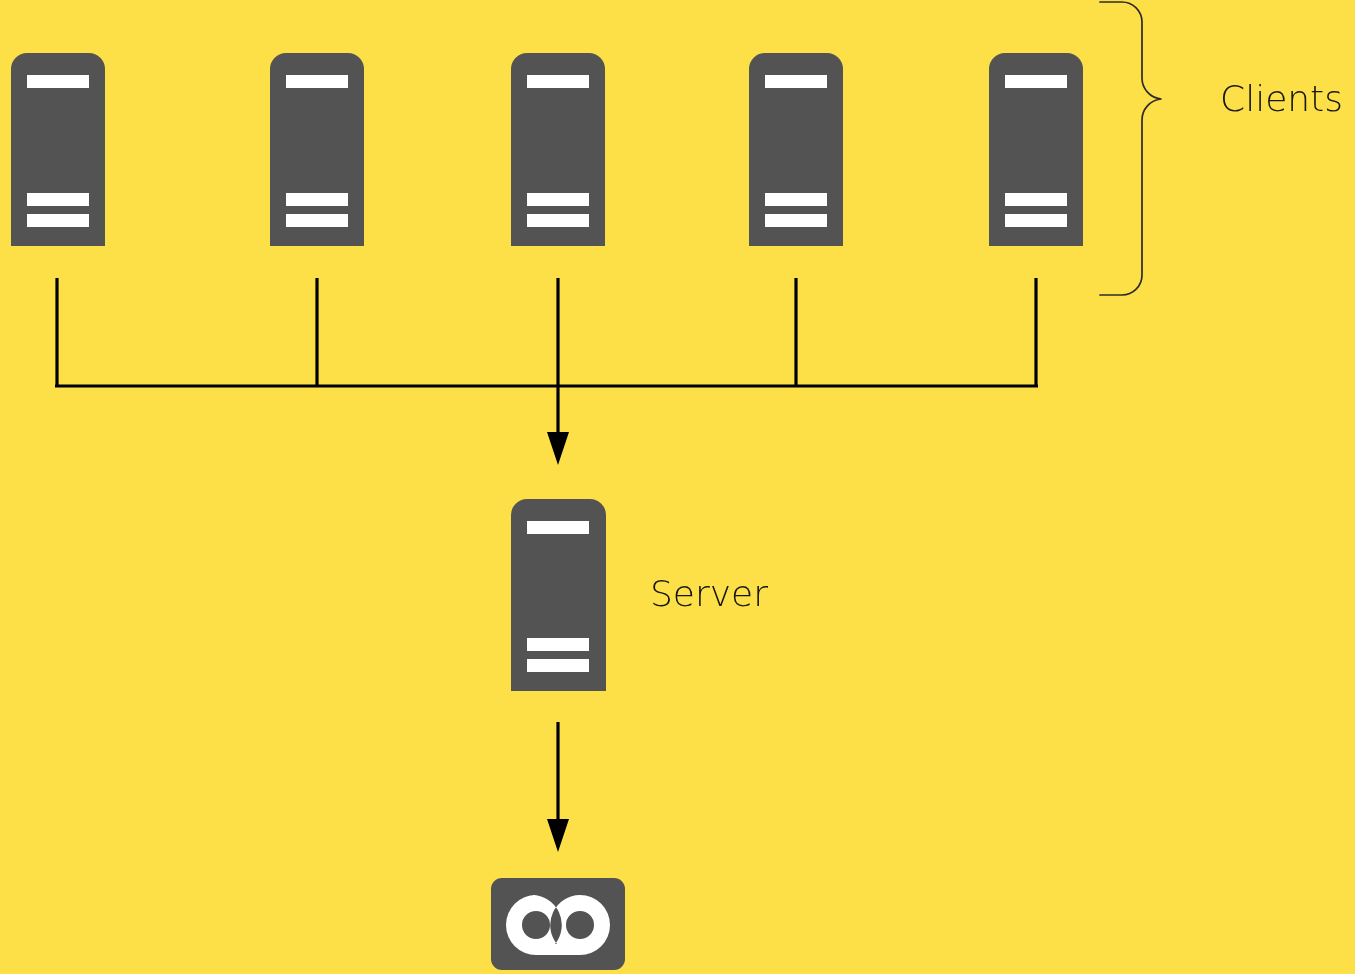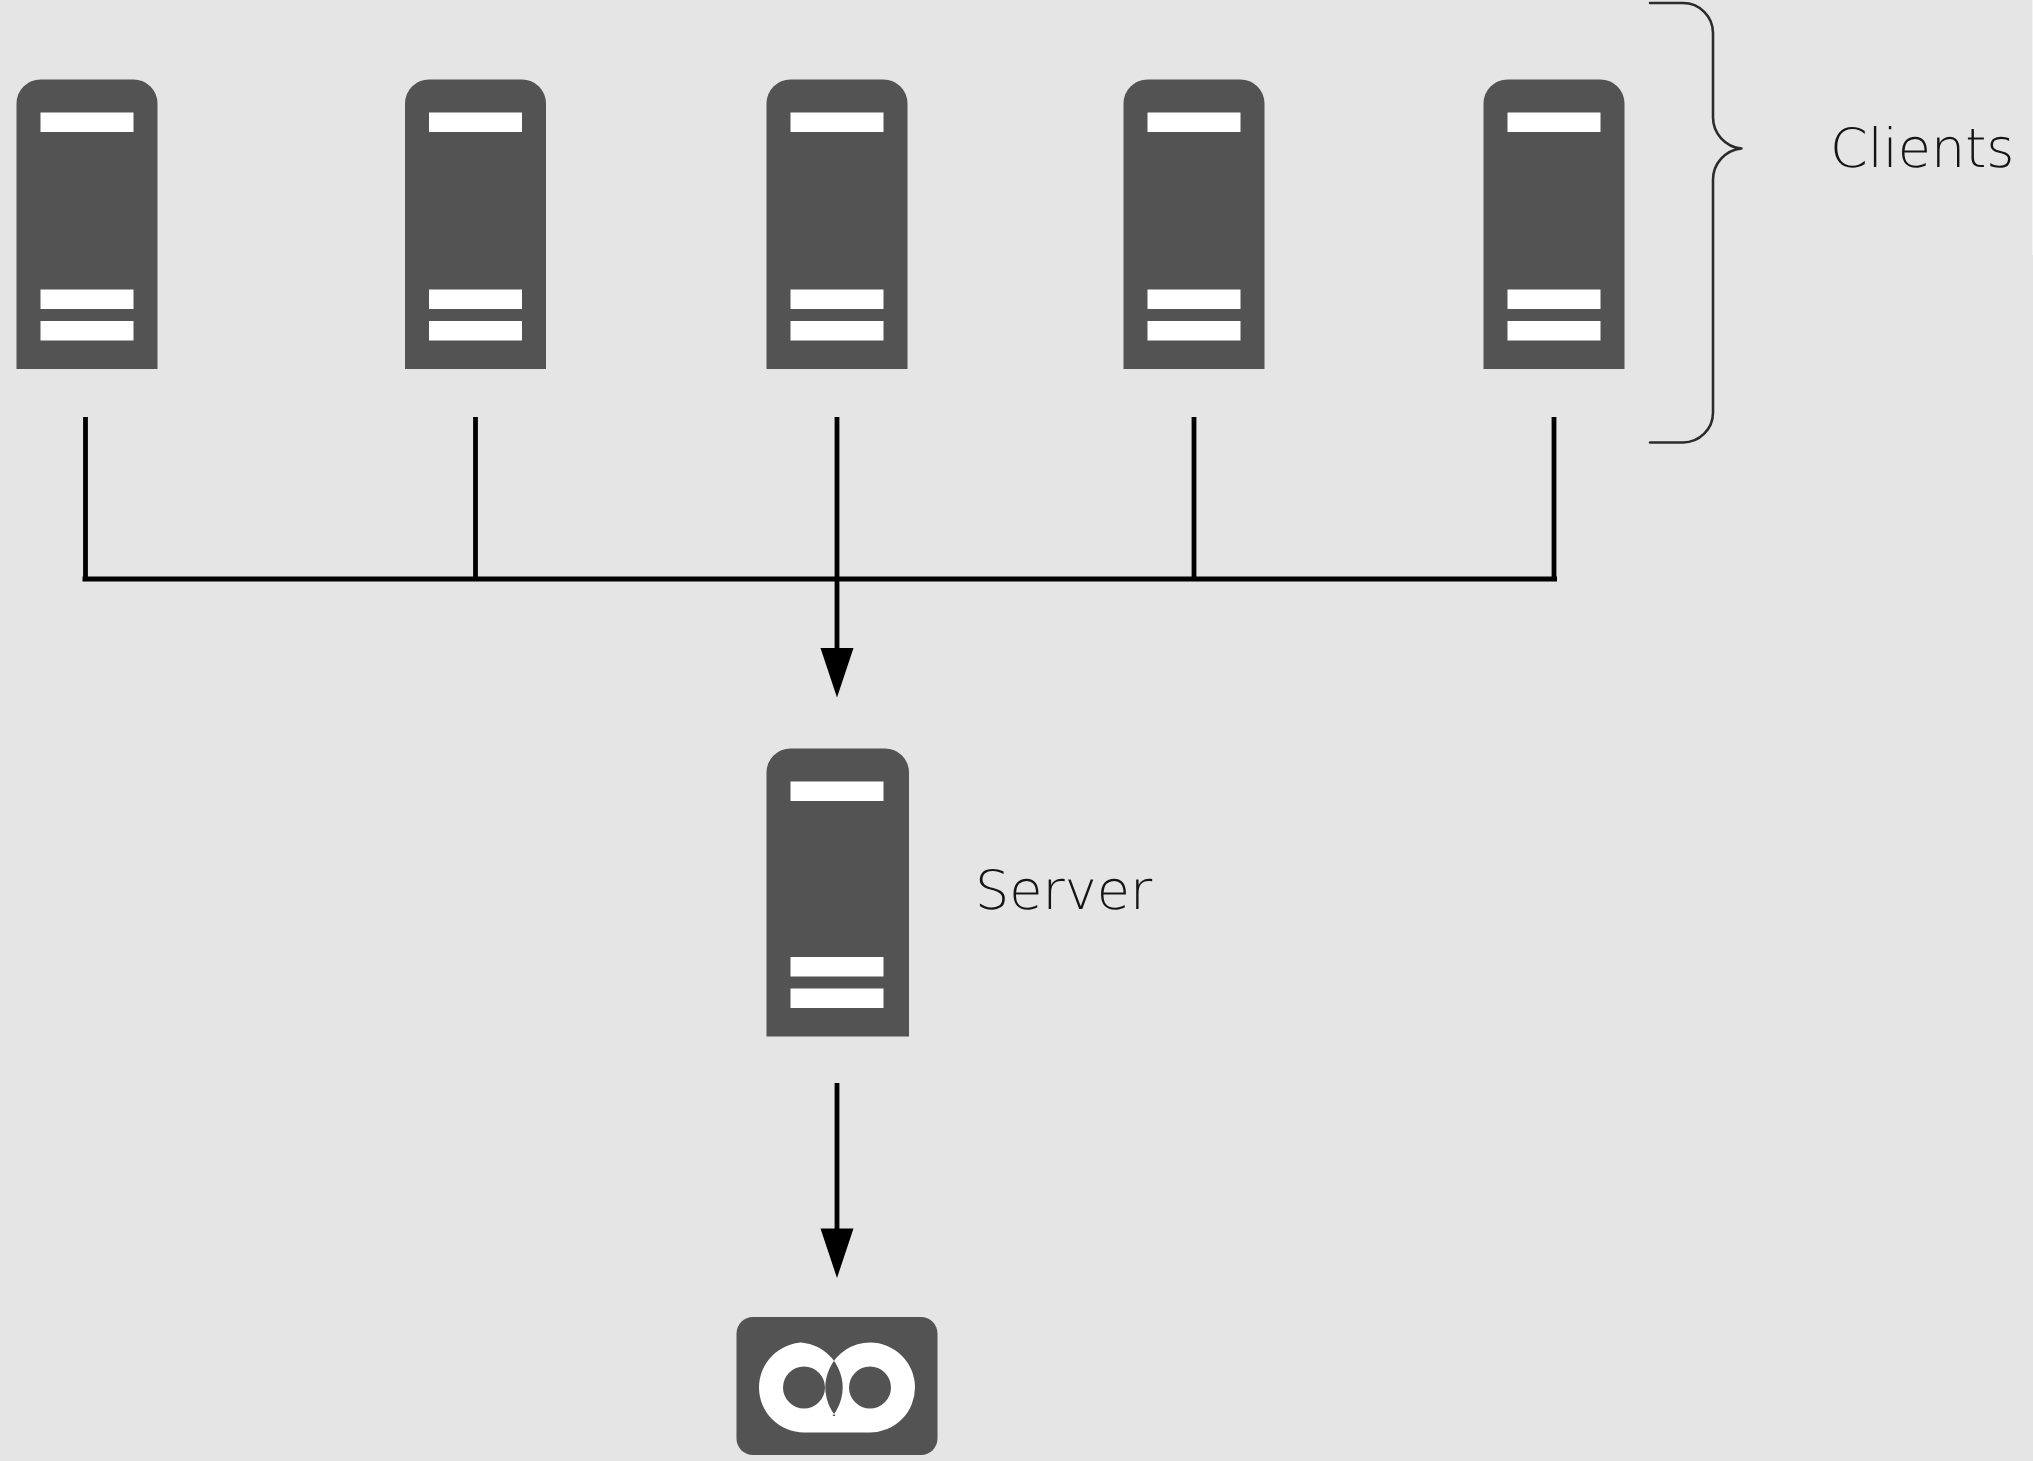--- a/index.html
+++ b/index.html
@@ -8,21 +8,21 @@
     padding: 0;
     background: #ffffff;
   }
   body {
     font-family: "DejaVu Sans", "Liberation Sans", sans-serif;
   }
   #diagram-canvas {
     position: relative;
     width: 1355px;
     height: 974px;
-    background: #e5e5e5;
+    background: #fde047;
     overflow: hidden;
   }
   #diagram-svg {
     position: absolute;
     top: 0;
     left: 0;
     width: 1355px;
     height: 974px;
     display: block;
   }

